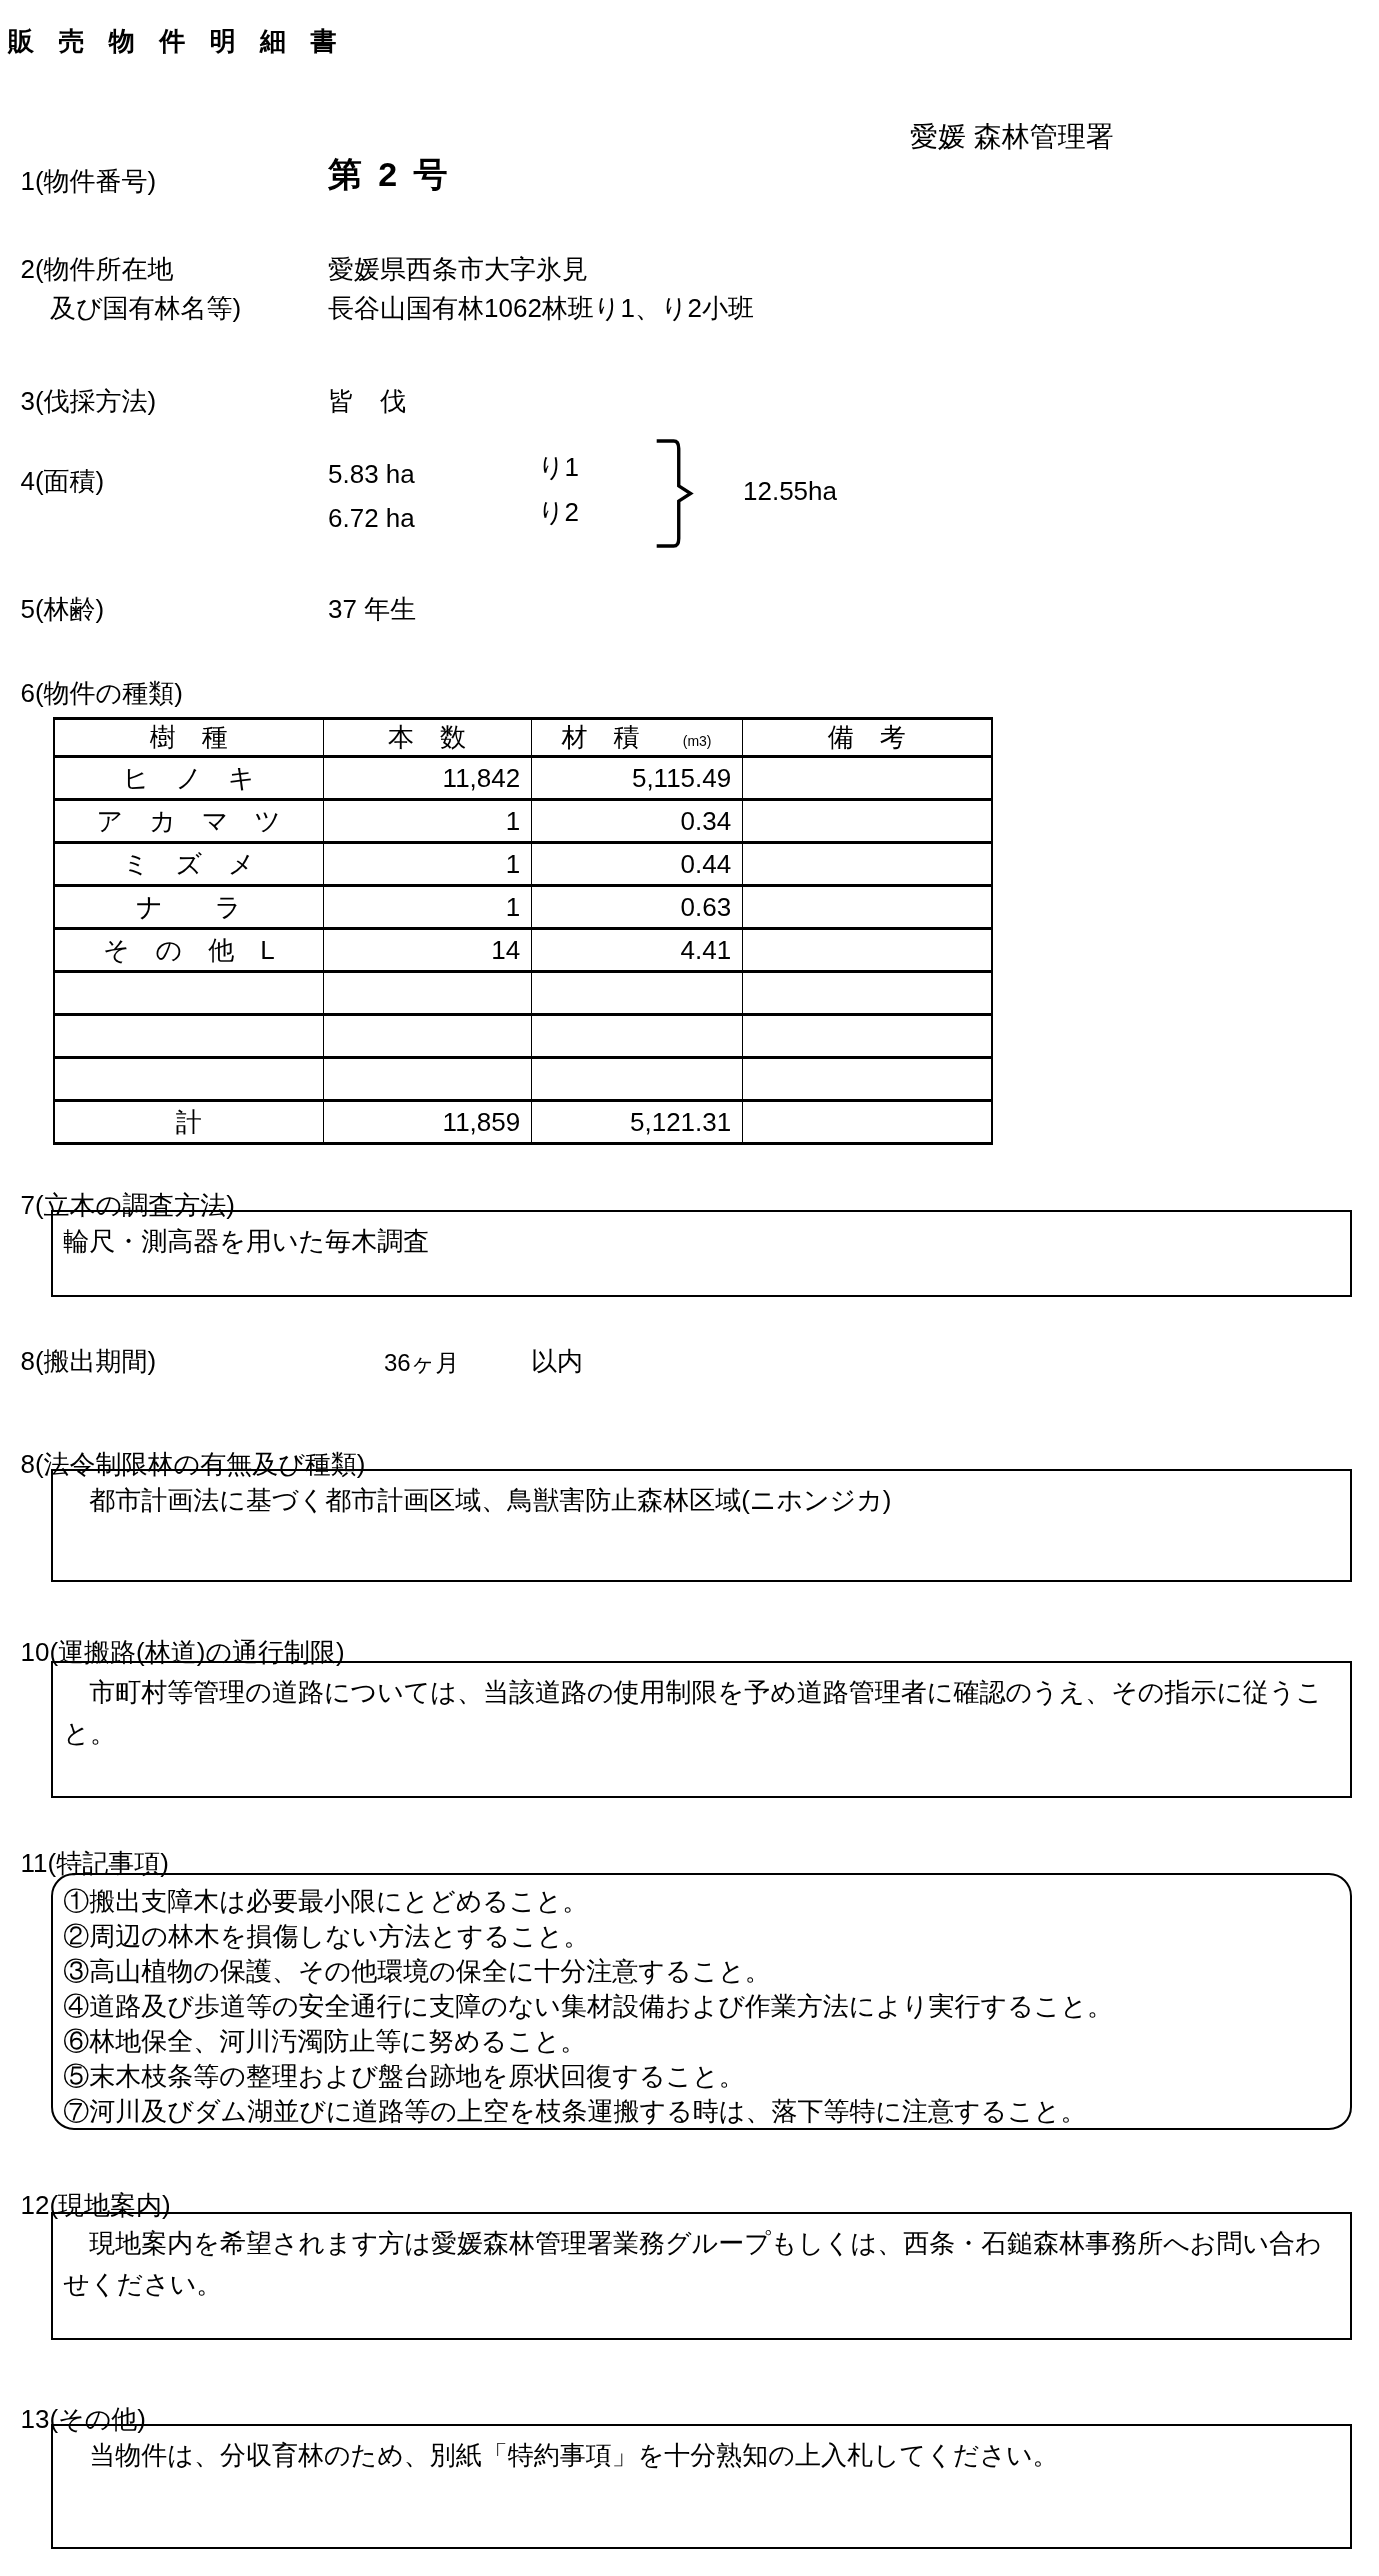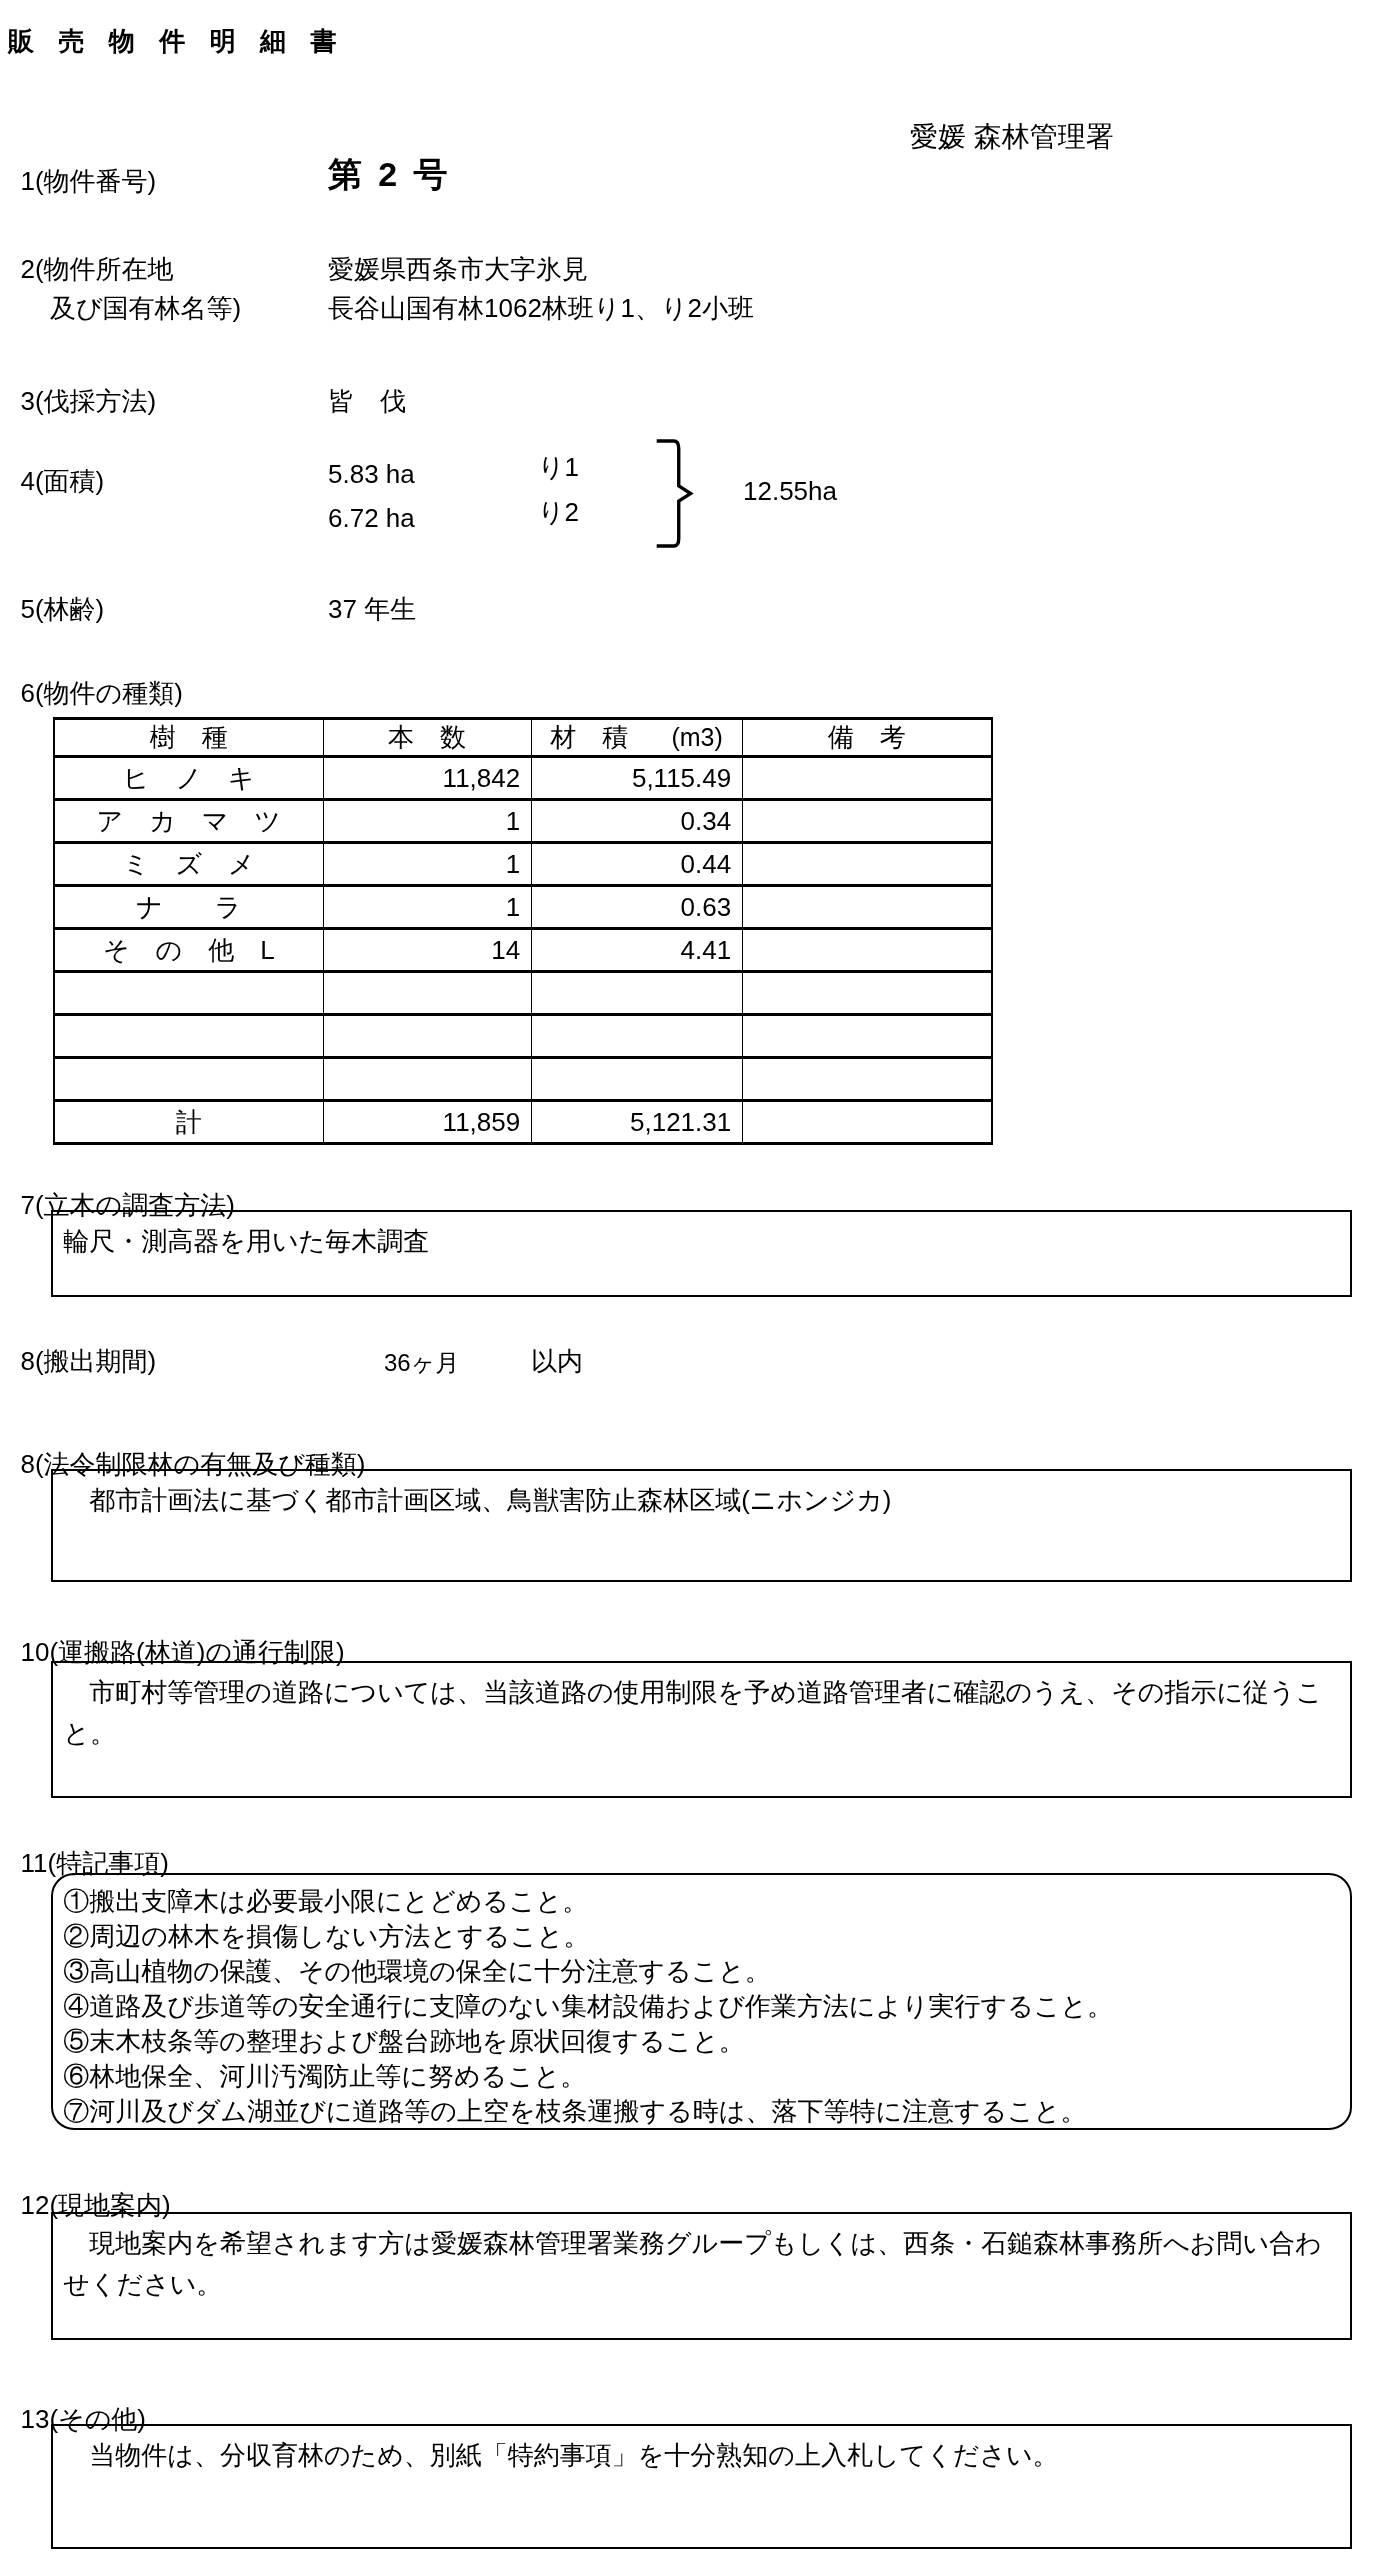--- a/index.html
+++ b/index.html
@@ -84,21 +84,21 @@
     font-weight:normal;
     padding:0 10.3px;
     overflow:hidden;
     white-space:pre;
   }
   .species-table{border:2.6px solid #000;}
   .species-table th{height:34px;text-align:center;}
   .species-table td{height:40px;}
   .species-table td.species{text-align:center;margin-top:32px;}
   .species-table td.num{text-align:right;}
-  .unit{font-size:25px;margin-left:36px;}
+  .unit{font-size:14px;margin-left:36px;}
   
   .box{
     position:absolute;
     left:51px;
     width:1301px;
     border:2.6px solid #000;
     box-sizing:border-box;
     font-size:26px;
     line-height:41px;
   }
@@ -239,22 +239,22 @@
   <div class="box" style="top:1661px; height:137px">
     <p class="fi">市町村等管理の道路については、当該道路の使用制限を予め道路管理者に確認のうえ、その指示に従うこと。</p>
   </div>
 
   <div class="lbl" style="top:1846px">11(特記事項)</div>
   <div class="box b11" style="top:1873px; height:257px">
     <div class="line">①搬出支障木は必要最小限にとどめること。</div>
     <div class="line">②周辺の林木を損傷しない方法とすること。</div>
     <div class="line">③高山植物の保護、その他環境の保全に十分注意すること。</div>
     <div class="line">④道路及び歩道等の安全通行に支障のない集材設備および作業方法により実行すること。</div>
+    <div class="line">⑥林地保全、河川汚濁防止等に努めること。</div>
     <div class="line">⑤末木枝条等の整理および盤台跡地を原状回復すること。</div>
-    <div class="line">⑥林地保全、河川汚濁防止等に努めること。</div>
     <div class="line">⑦河川及びダム湖並びに道路等の上空を枝条運搬する時は、落下等特に注意すること。</div>
   </div>
 
   <div class="lbl" style="top:2188px">12(現地案内)</div>
   <div class="box" style="top:2212px; height:128px">
     <p class="fi">現地案内を希望されます方は愛媛森林管理署業務グループもしくは、西条・石鎚森林事務所へお問い合わせください。</p>
   </div>
 
   <div class="lbl" style="top:2402px">13(その他)</div>
   <div class="box" style="top:2424px; height:125px">

